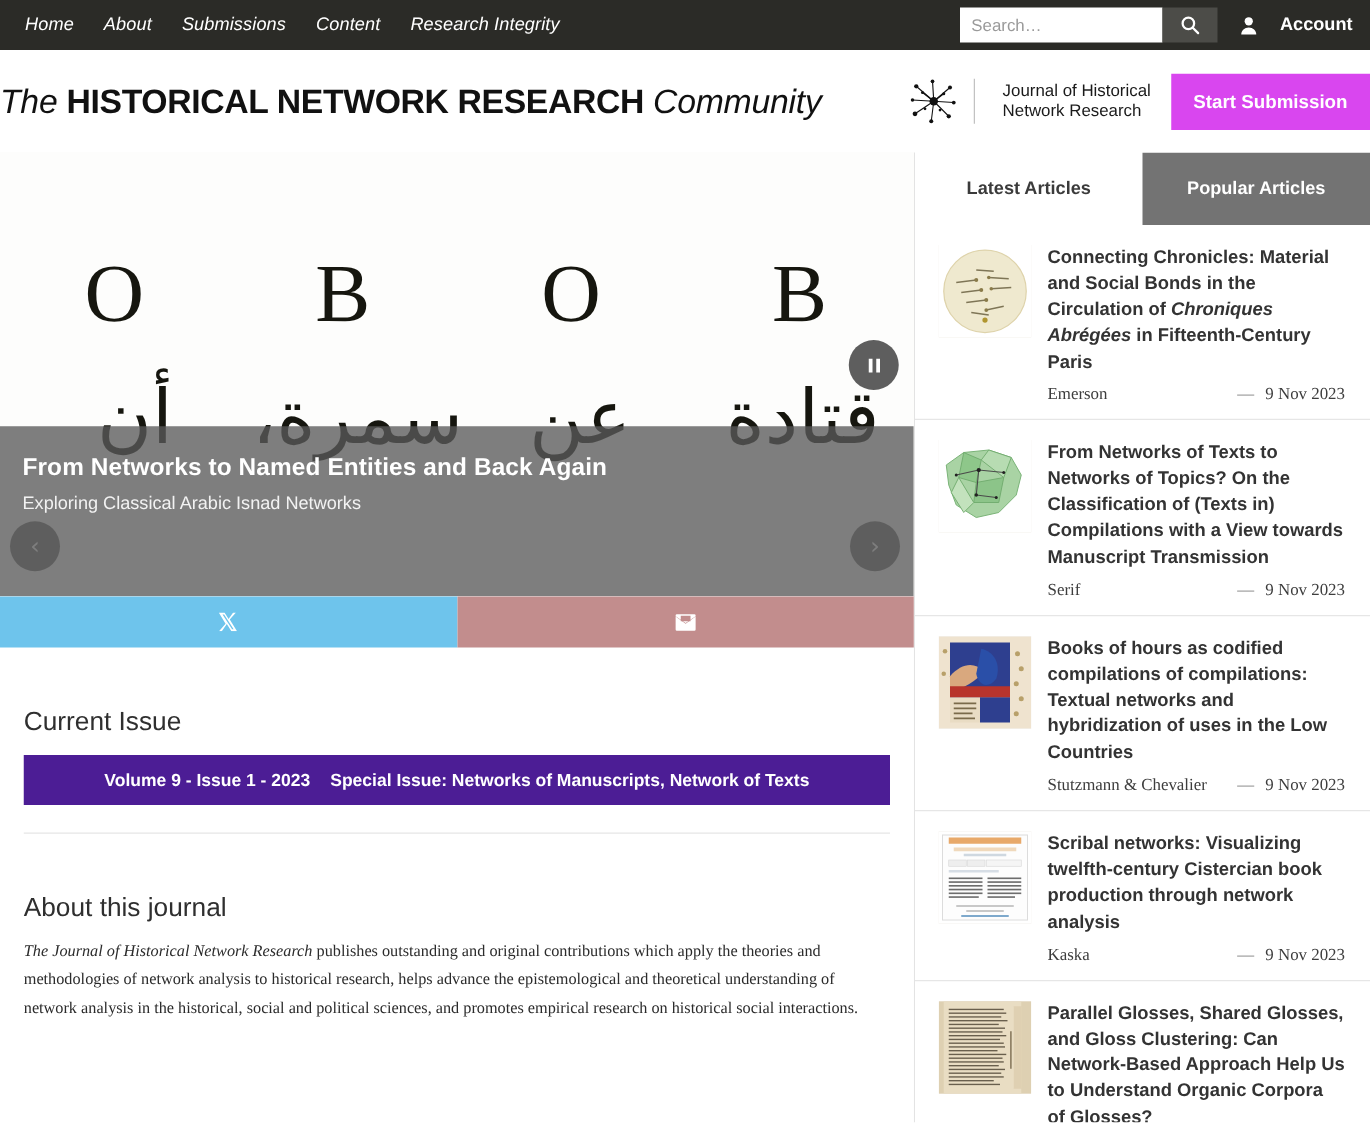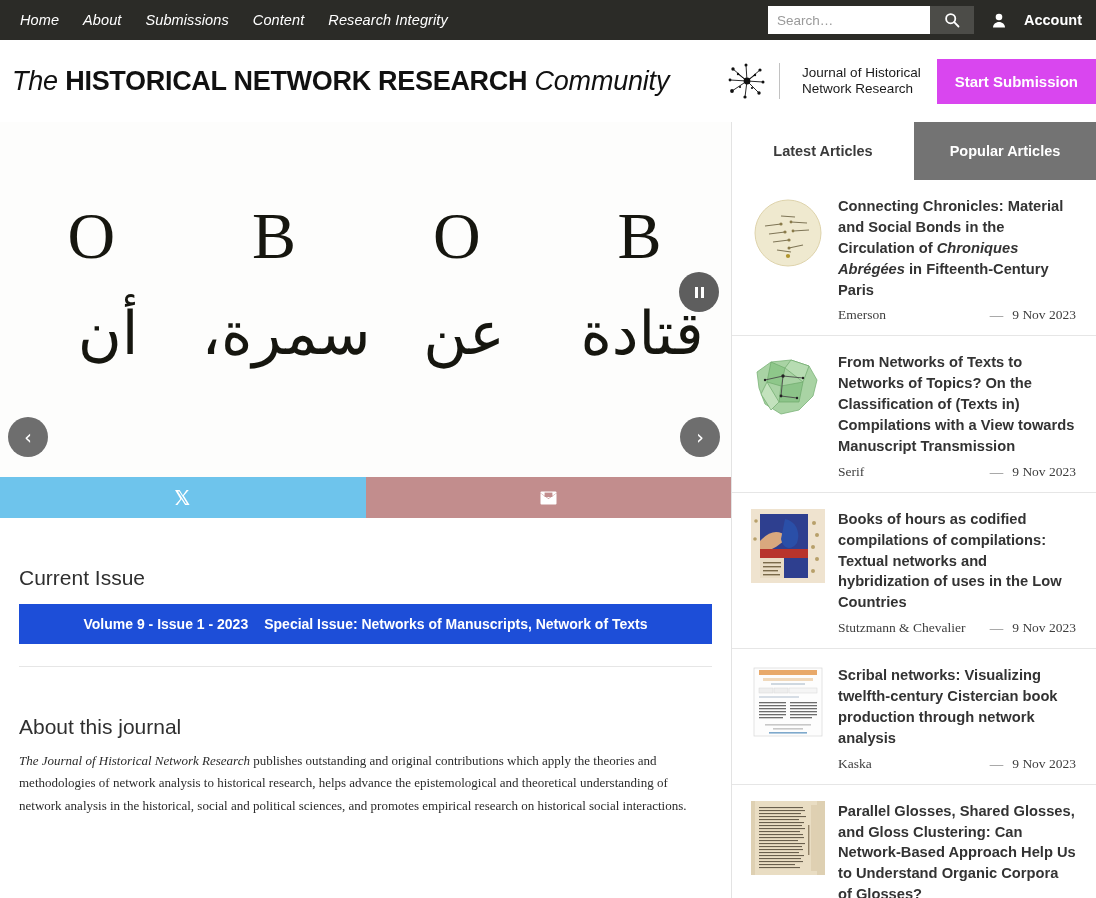--- a/index.html
+++ b/index.html
@@ -41,21 +41,21 @@
   .account {
     display: flex; align-items: flex-end; gap: 18px;
     color: #fff; font-size: 14.5px; font-weight: 600;
     padding: 0 14px 0 18px; cursor: pointer;
   }
 
   
   .masthead {
     height: 82px; display: flex; align-items: center;
     justify-content: space-between; background: #fff;
-    padding-left: 12px;
+    padding-left: 0px;
   }
   .site-title {
     font-family: "Liberation Sans", sans-serif;
     font-size: 27px; color: #111; white-space: nowrap;
     padding-left: 0px; letter-spacing: -0.2px;
   }
   .st-the { font-style: italic; font-weight: 400; }
   .st-main { font-weight: 700; letter-spacing: -0.3px; }
   .st-comm { font-style: italic; font-weight: 400; }
 
@@ -134,21 +134,21 @@
     align-items: center; justify-content: center; cursor: pointer;
   }
 
   
   .section { padding: 0 19px; margin-top: 48px; }
   .sec-title {
     font-size: 21px; font-weight: 400; color: #2f2f2f;
     margin: 22px 0 14px 0;
   }
   .issue-bar {
-    background: #1d4ed8; color: #fff; height: 40px;
+    background: #4c1d95; color: #fff; height: 40px;
     display: flex; align-items: center; justify-content: center;
     gap: 16px; font-size: 14px; font-weight: 700; cursor: pointer;
   }
   .divider-light { height: 1px; background: #e6e6e6; margin: 22px 0 0 0; }
 
   
   .about-title {
     font-size: 21px; font-weight: 400; color: #2f2f2f;
     margin: 22px 0 11px 0;
   }
@@ -301,20 +301,24 @@
             <i></i>
           </span>
       </button>
       <button class="carousel-btn btn-prev">
         <span class="chev">‹</span>
       </button>
       <button class="carousel-btn btn-next">
         <span class="chev">›</span>
       </button>
 
+      <div class="hero-caption">
+        <div class="hero-title">From Networks to Named Entities and Back Again</div>
+        <div class="hero-sub">Exploring Classical Arabic Isnad Networks</div>
+      </div>
     </div>
 
     <div class="social-bar">
       <div class="social-x">
         <span>
           <svg width="15" height="15" viewBox="0 0 16 16" fill="#ffffff">
             <path d="M12.3 0h2.4l-5.3 6 6.2 10h-4.8L6.9 9.9 2.6 16H.2l5.6-6.5L0 0h4.9l3.5 5.5L12.3 0zm-.9 14.3h1.3L4.6 1.6H3.2l8.2 12.7z"></path>
           </svg>
         </span>
       </div>

